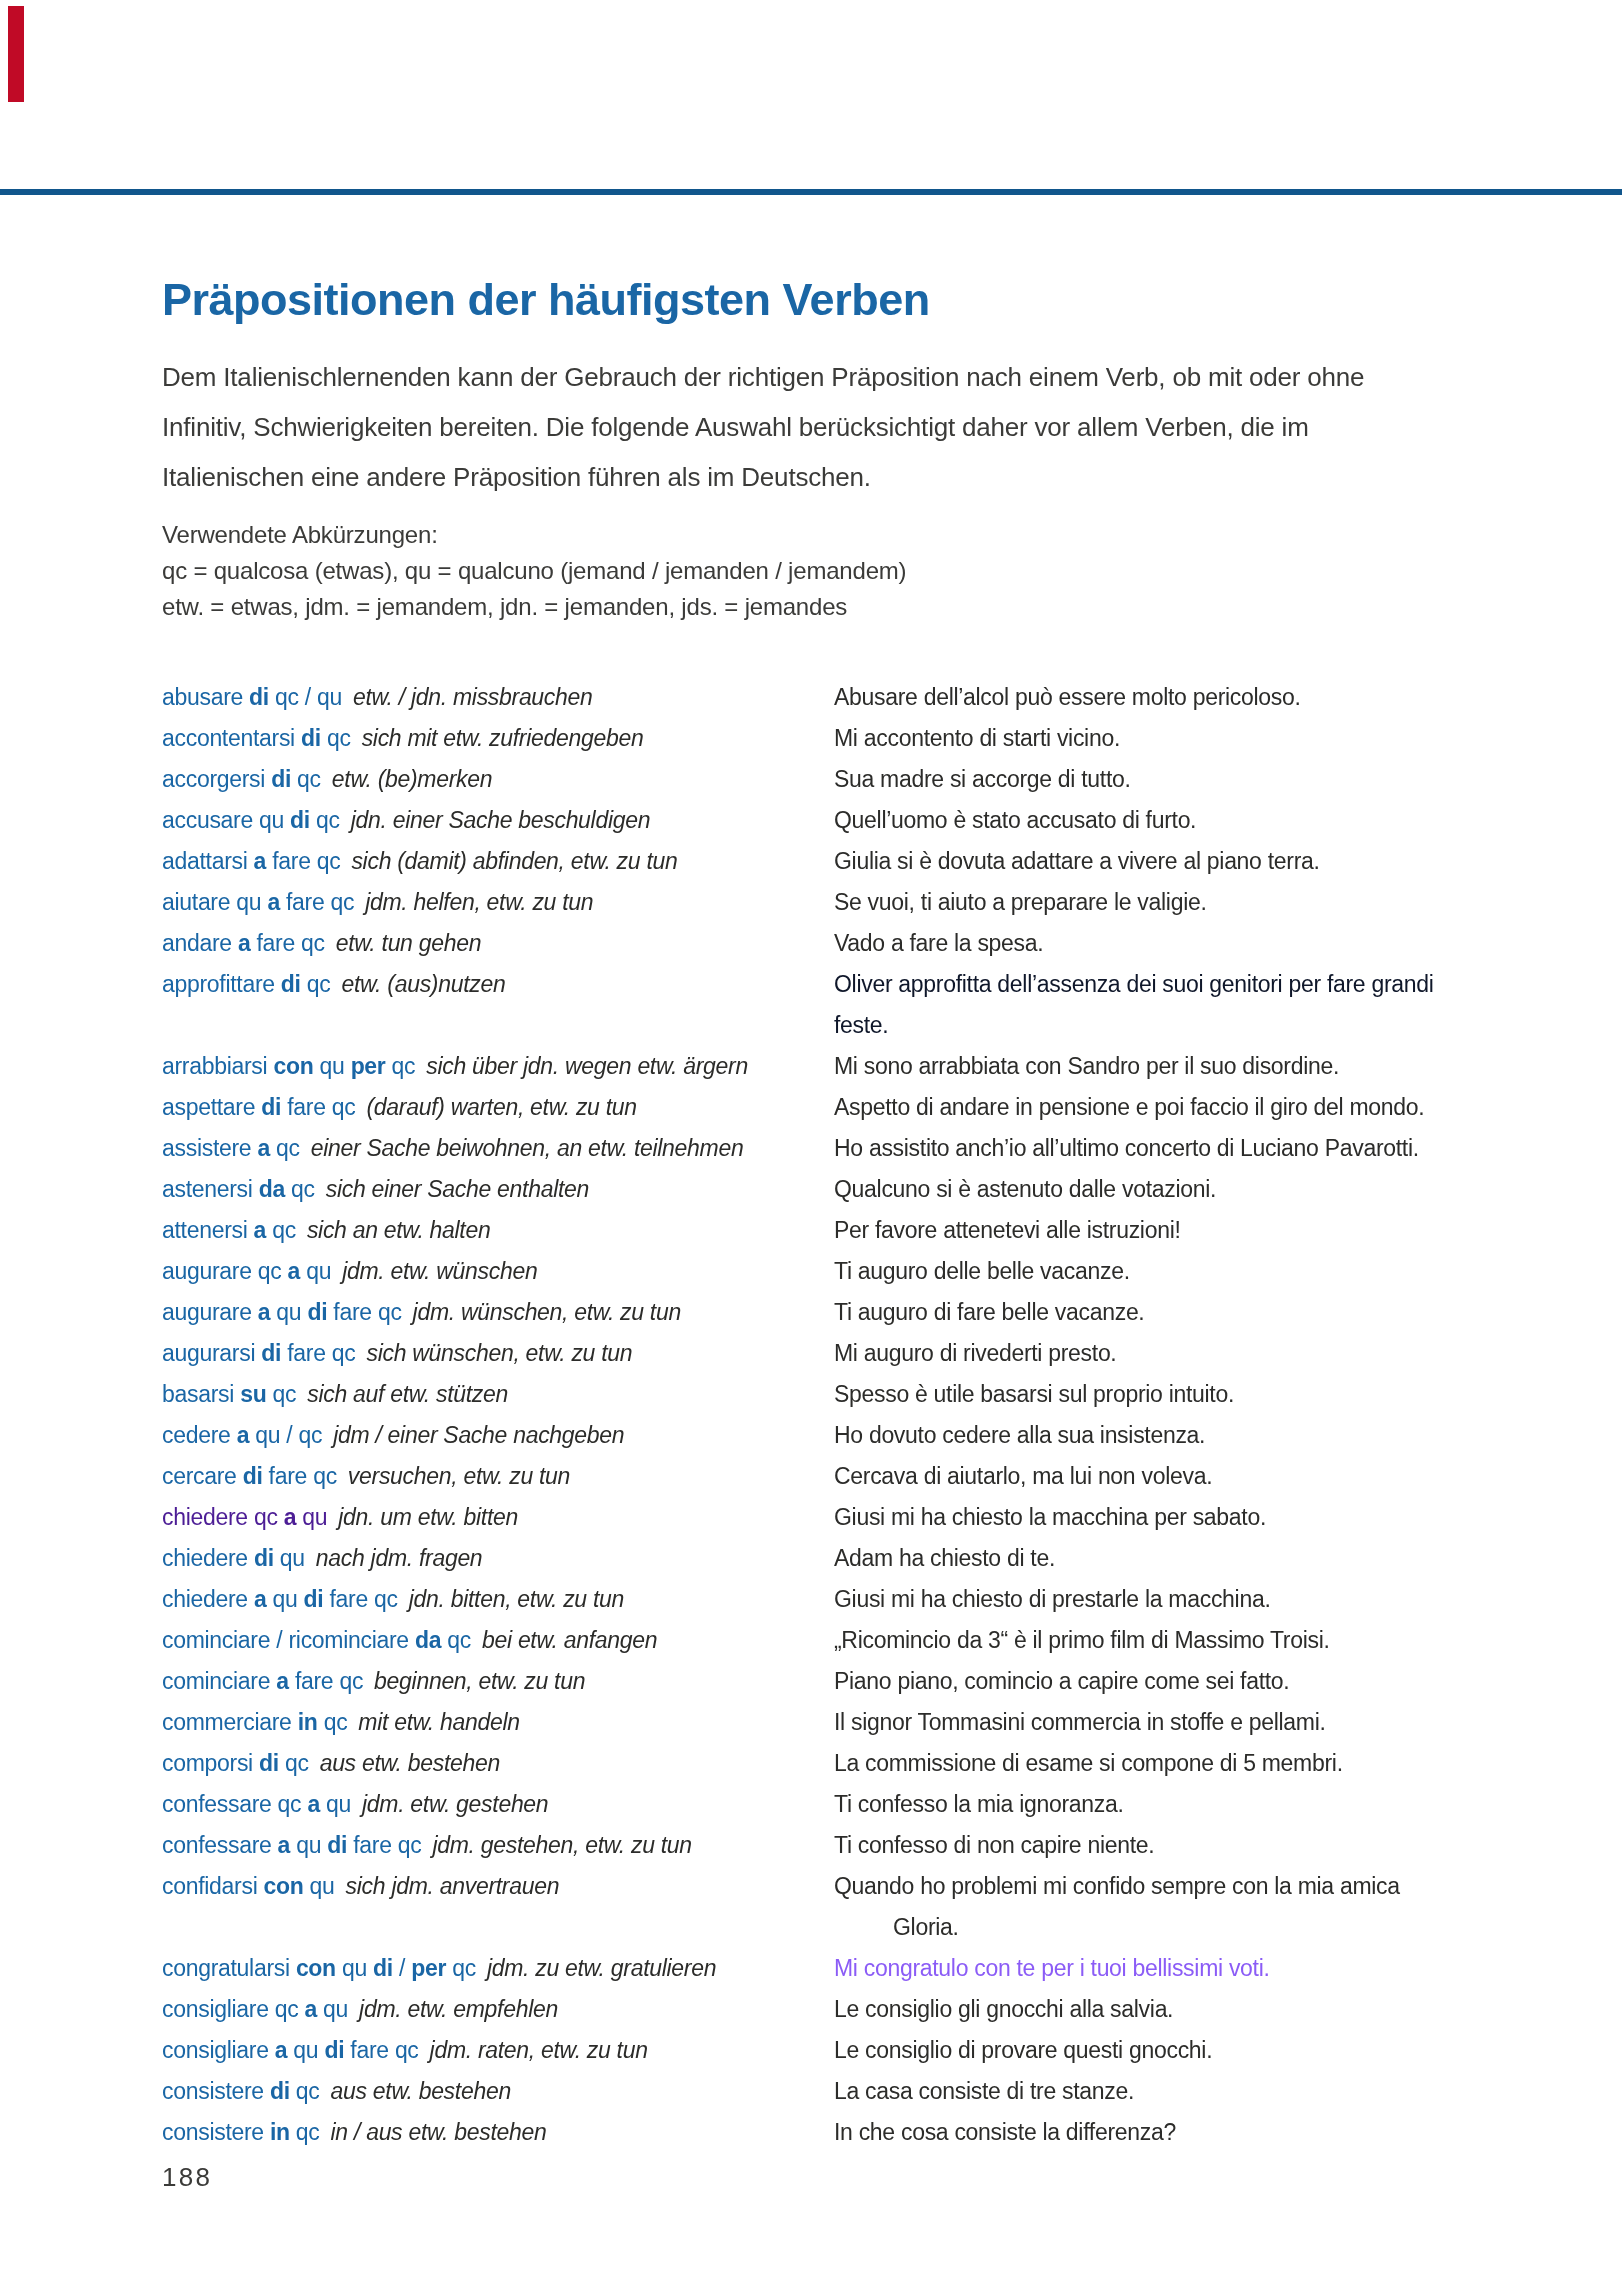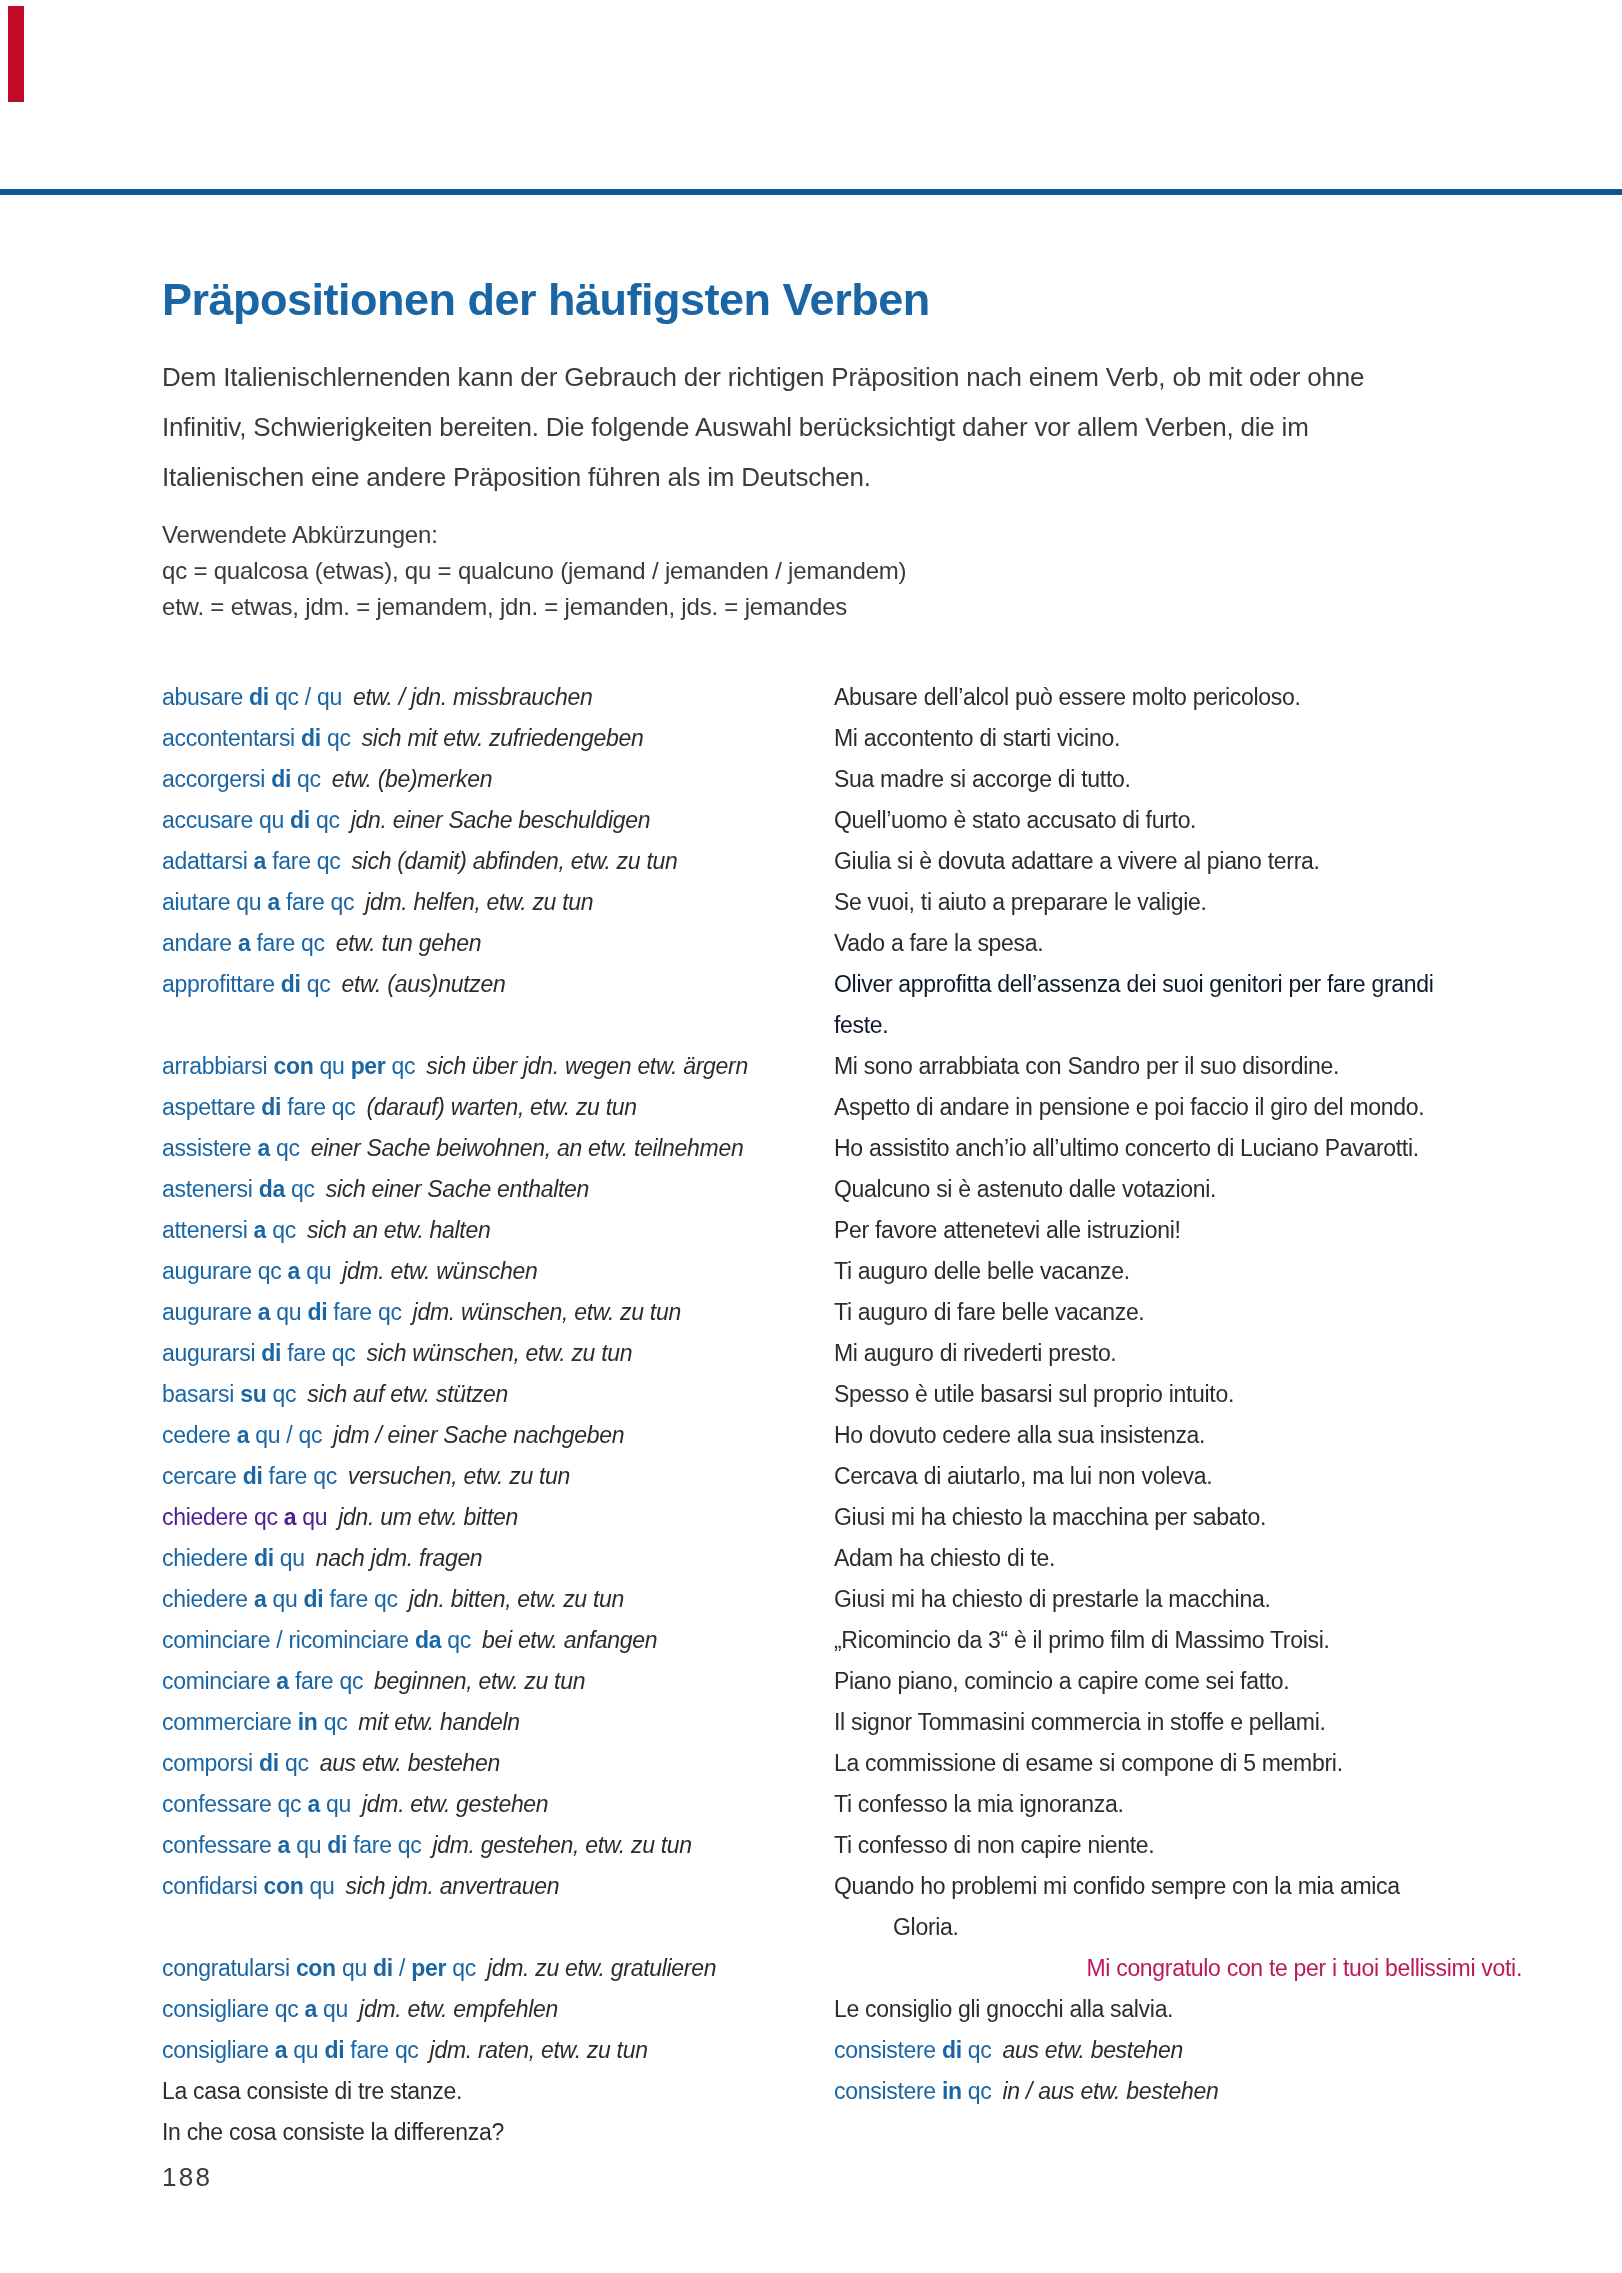--- a/index.html
+++ b/index.html
@@ -165,28 +165,31 @@
       <div class="cell-left"><span class="verb" style="color: rgb(26, 102, 165);"><span>confessare </span><b>a</b><span> qu </span><b>di</b><span> fare qc</span></span><span class="german" style="color: rgb(44, 44, 42);">jdm. gestehen, etw. zu tun</span></div>
       <div class="cell-right" style="color: rgb(44, 44, 42);">
         <div class="ex-line">Ti confesso di non capire niente.</div>
       </div>
       <div class="cell-left"><span class="verb" style="color: rgb(26, 102, 165);"><span>confidarsi </span><b>con</b><span> qu</span></span><span class="german" style="color: rgb(44, 44, 42);">sich jdm. anvertrauen</span></div>
       <div class="cell-right" style="color: rgb(44, 44, 42);">
         <div class="ex-line">Quando ho problemi mi confido sempre con la mia amica</div>
         <div class="ex-line ex-indent">Gloria.</div>
       </div>
       <div class="cell-left"><span class="verb" style="color: rgb(26, 102, 165);"><span>congratularsi </span><b>con</b><span> qu </span><b>di</b><span> / </span><b>per</b><span> qc</span></span><span class="german" style="color: rgb(44, 44, 42);">jdm. zu etw. gratulieren</span></div>
-      <div class="cell-right" style="color: #be185d; text-align: right;">
+      <div class="cell-right" style="color: #8b5cf6;">
         <div class="ex-line">Mi congratulo con te per i tuoi bellissimi voti.</div>
       </div>
       <div class="cell-left"><span class="verb" style="color: rgb(26, 102, 165);"><span>consigliare qc </span><b>a</b><span> qu</span></span><span class="german" style="color: rgb(44, 44, 42);">jdm. etw. empfehlen</span></div>
       <div class="cell-right" style="color: rgb(44, 44, 42);">
         <div class="ex-line">Le consiglio gli gnocchi alla salvia.</div>
       </div>
       <div class="cell-left"><span class="verb" style="color: rgb(26, 102, 165);"><span>consigliare </span><b>a</b><span> qu </span><b>di</b><span> fare qc</span></span><span class="german" style="color: rgb(44, 44, 42);">jdm. raten, etw. zu tun</span></div>
+      <div class="cell-right" style="color: rgb(44, 44, 42);">
+        <div class="ex-line">Le consiglio di provare questi gnocchi.</div>
+      </div>
       <div class="cell-left"><span class="verb" style="color: rgb(26, 102, 165);"><span>consistere </span><b>di</b><span> qc</span></span><span class="german" style="color: rgb(44, 44, 42);">aus etw. bestehen</span></div>
       <div class="cell-right" style="color: rgb(44, 44, 42);">
         <div class="ex-line">La casa consiste di tre stanze.</div>
       </div>
       <div class="cell-left"><span class="verb" style="color: rgb(26, 102, 165);"><span>consistere </span><b>in</b><span> qc</span></span><span class="german" style="color: rgb(44, 44, 42);">in / aus etw. bestehen</span></div>
       <div class="cell-right" style="color: rgb(44, 44, 42);">
         <div class="ex-line">In che cosa consiste la differenza?</div>
       </div>
     </div>
 

